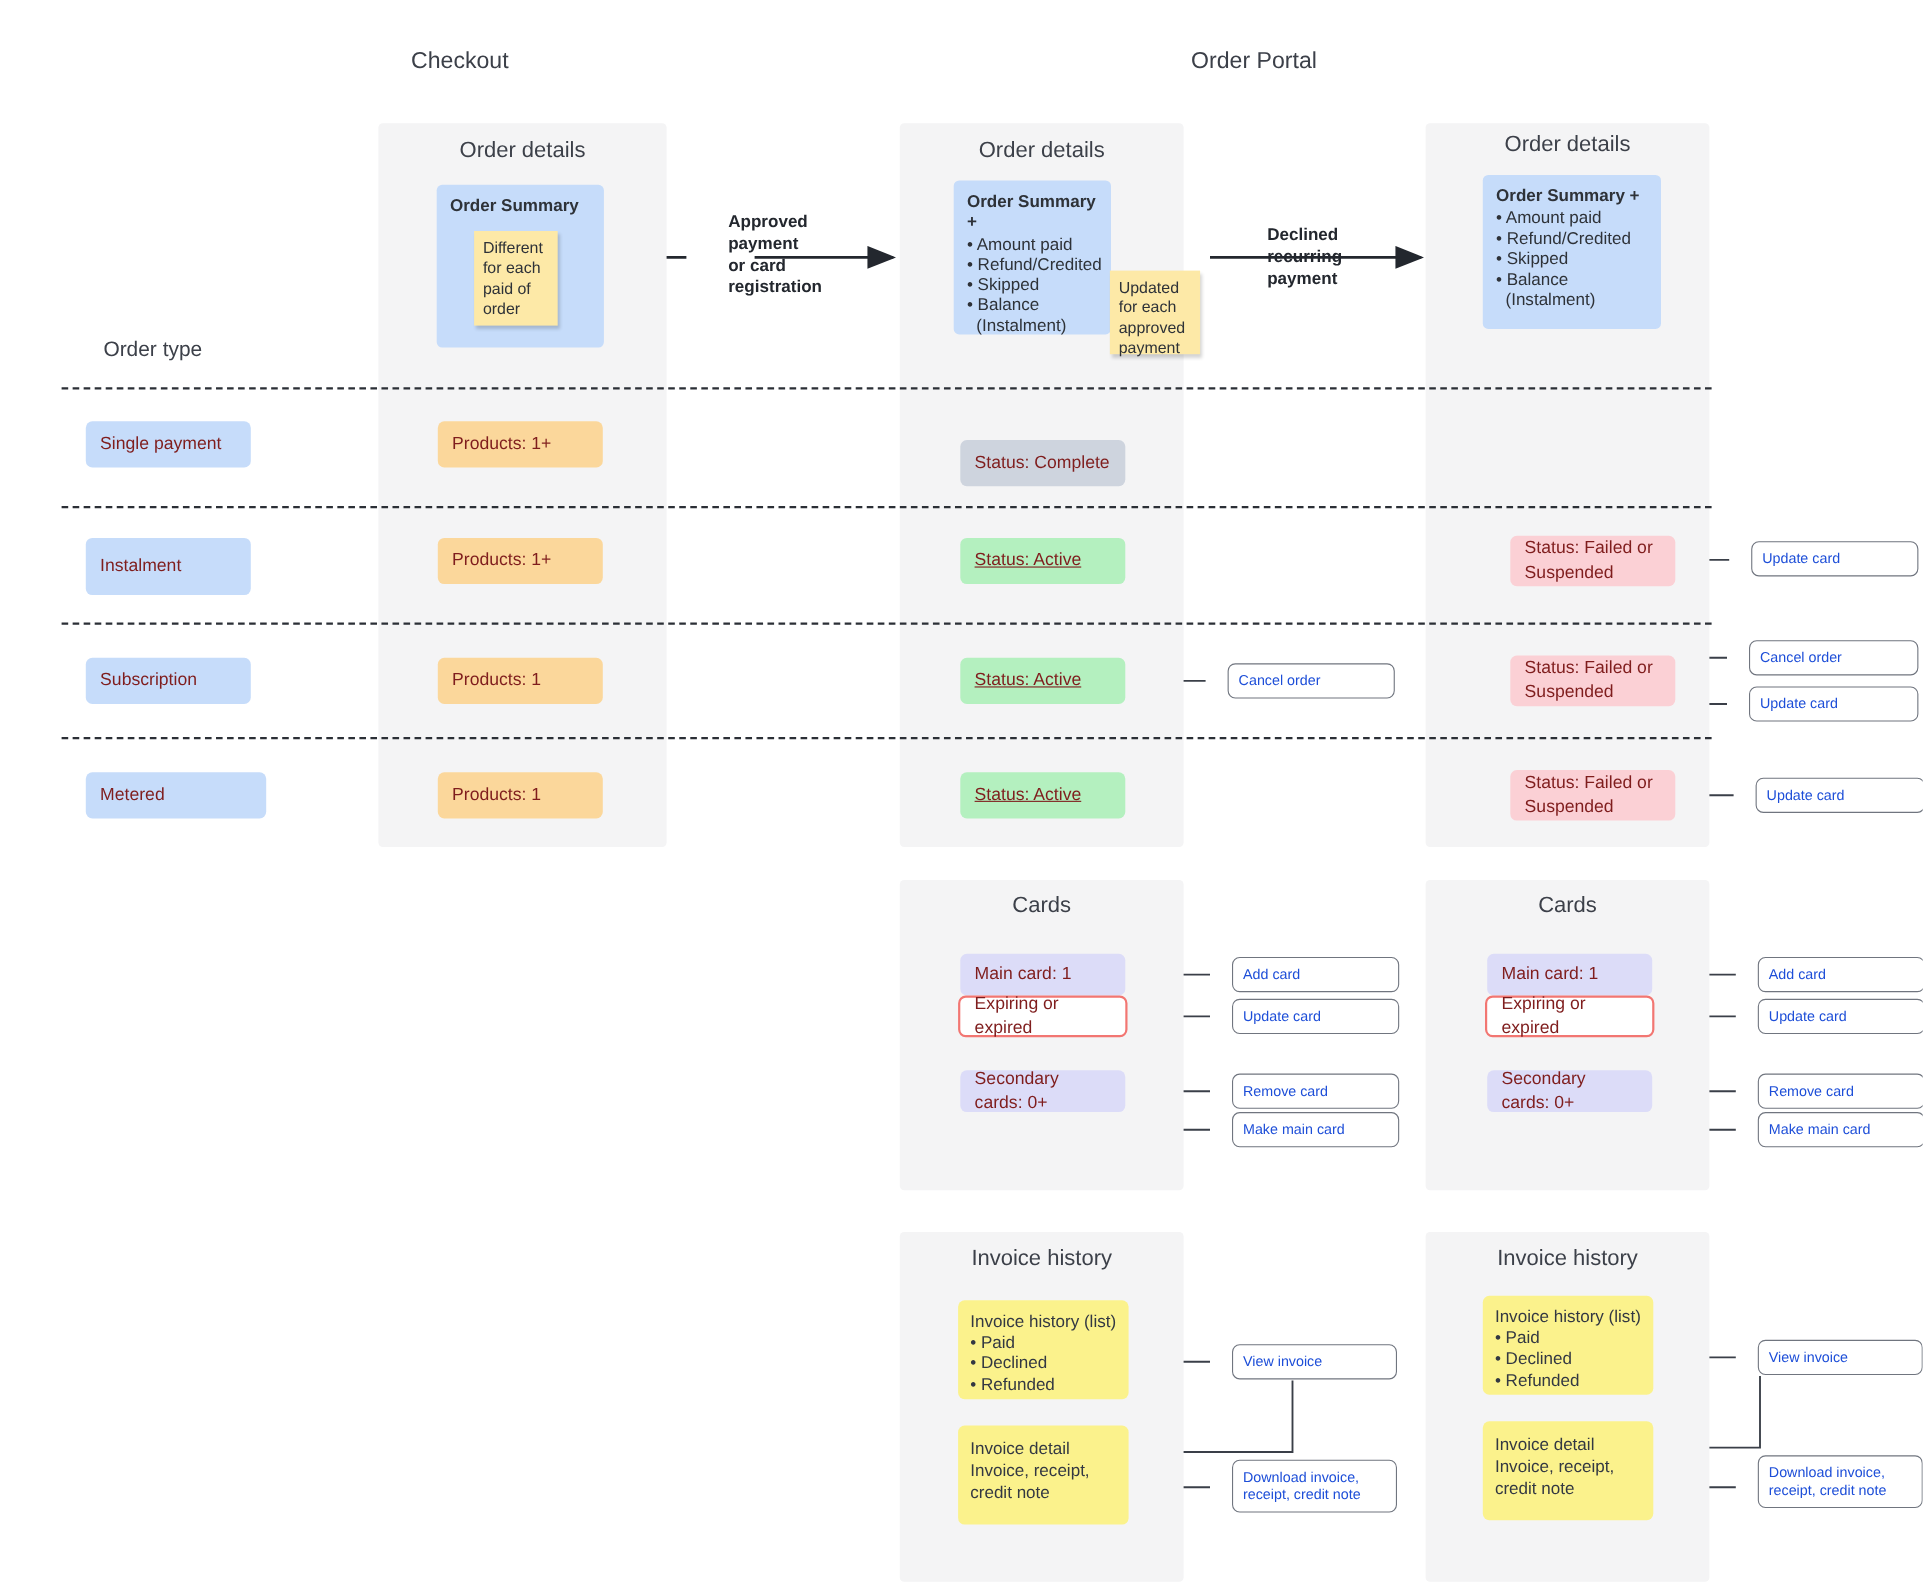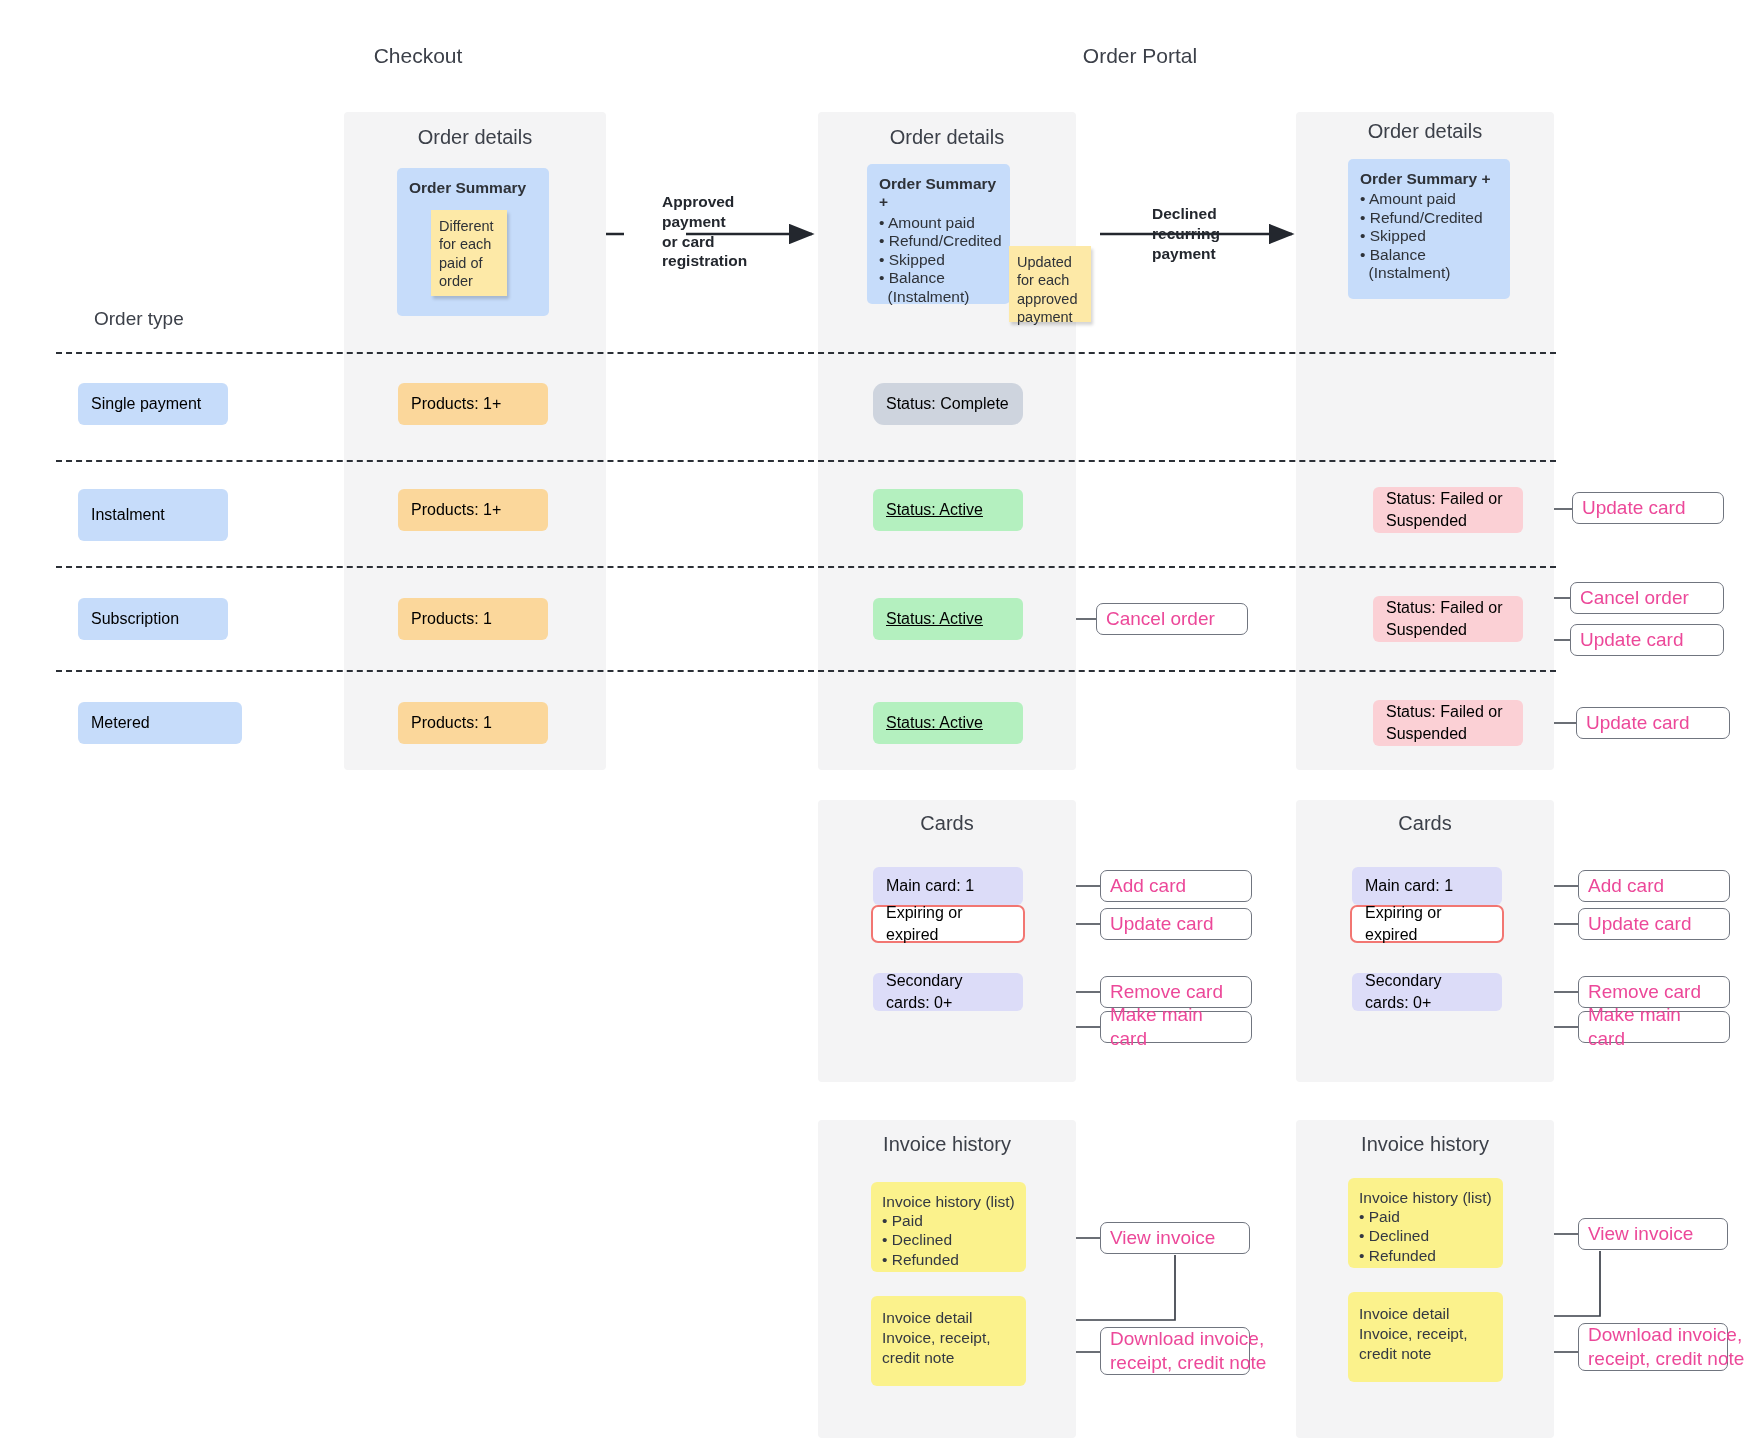--- a/index.html
+++ b/index.html
@@ -37,21 +37,21 @@
     text-align: center;
     font-weight: 400;
   }
 
   
   .chip {
     border-radius: 6px;
     font-size: 16px;
     line-height: 1.35;
     padding: 9px 13px;
-    color: #000000;
+    color: #7f1d1d;
     display: flex;
     align-items: center;
   }
   .chip-blue   { background: #c6dcfa; }
   .chip-orange { background: #fbd79b; }
   .chip-grey   { background: #ced4de; }
   .chip-green  { background: #b4f0bf; text-decoration: underline; }
   .chip-pink   { background: #fbd0d5; margin-left: 23px; }
   .chip-purple { background: #dcdcf8; }
   .chip-yellow { background: #fbf28c; }
@@ -74,26 +74,27 @@
     line-height: 1.26;
     padding: 7px 8px;
     color: #2e3238;
     box-shadow: 2px 3px 3px rgba(0,0,0,0.17);
   }
 
   .action {
     background: #ffffff;
     border: 1px solid #70757f;
     border-radius: 7px;
-    font-size: 19px;
+    font-size: 13px;
     line-height: 1.26;
-    color: #ec4899;
+    color: #1d4ed8;
     padding: 6px 9px;
     display: flex;
     align-items: center;
+    margin-left: 20px;
   }
 
   .outline-red {
     background: #ffffff;
     border: 2px solid #f27672;
     border-radius: 7px;
   }
 
   .arrow-label {
     font-size: 15.5px;
@@ -230,21 +231,21 @@
 
   <div class="abs order-type-label" style="left:94px; top:308px;">Order type</div>
 
   <div class="abs dash" style="left:56px; top:352px; width:1500px;"></div>
   <div class="abs dash" style="left:56px; top:460px; width:1500px;"></div>
   <div class="abs dash" style="left:56px; top:566px; width:1500px;"></div>
   <div class="abs dash" style="left:56px; top:670px; width:1500px;"></div>
 
   <div class="abs chip chip-blue" style="left:78px; top:383px; width:150px; height:42px;">Single payment</div>
   <div class="abs chip chip-orange" style="left:398px; top:383px; width:150px; height:42px;">Products: 1+</div>
-  <div class="abs chip chip-grey" style="left:873px; top:383px; width:150px; height:42px;border-radius:11px;">Status: Complete</div>
+  <div class="abs chip chip-grey" style="left:873px; top:400px; width:150px; height:42px;">Status: Complete</div>
 
   <div class="abs chip chip-blue" style="left:78px; top:489px; width:150px; height:52px;">Instalment</div>
   <div class="abs chip chip-orange" style="left:398px; top:489px; width:150px; height:42px;">Products: 1+</div>
   <div class="abs chip chip-green" style="left:873px; top:489px; width:150px; height:42px;">Status: Active</div>
   <div class="abs chip chip-pink" style="left:1350px; top:487px; width:150px; height:46px; white-space:pre;">Status: Failed or
 Suspended</div>
   <div class="abs action" style="left:1572px; top:492px; width:152px; height:32px;">Update card</div>
 
   <div class="abs chip chip-blue" style="left:78px; top:598px; width:150px; height:42px;">Subscription</div>
   <div class="abs chip chip-orange" style="left:398px; top:598px; width:150px; height:42px;">Products: 1</div>

